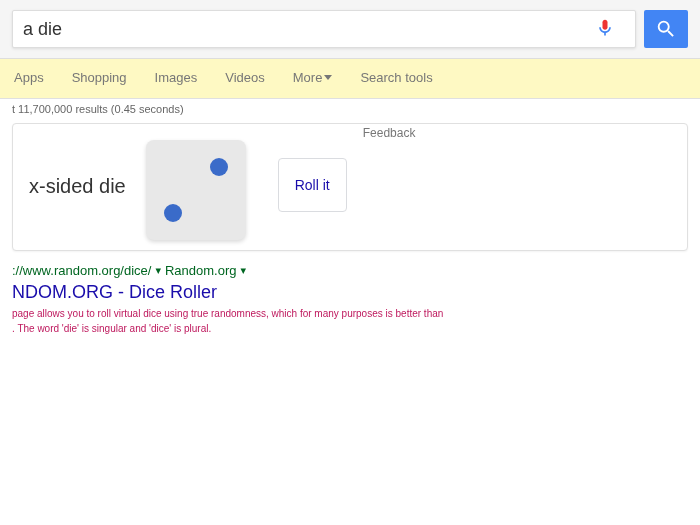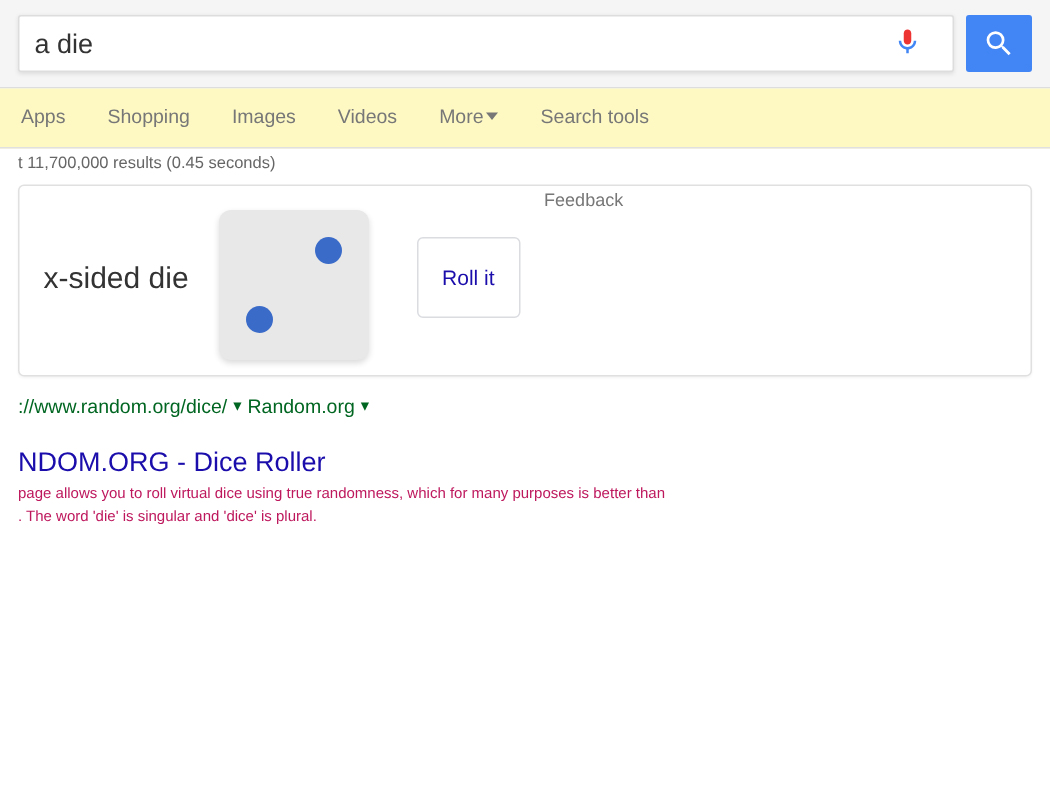--- a/index.html
+++ b/index.html
@@ -177,21 +177,21 @@
     }
 
     
     .search-result {
       margin: 12px 0;
     }
 
     .result-url-line {
       display: flex;
       align-items: center;
-      margin-bottom: 20px;
+      margin-bottom: 4px;
     }
 
     .result-title {
       color: #1a0dab;
       font-size: 18px;
       text-decoration: none;
       cursor: pointer;
       display: block;
       margin-bottom: 3px;
     }

